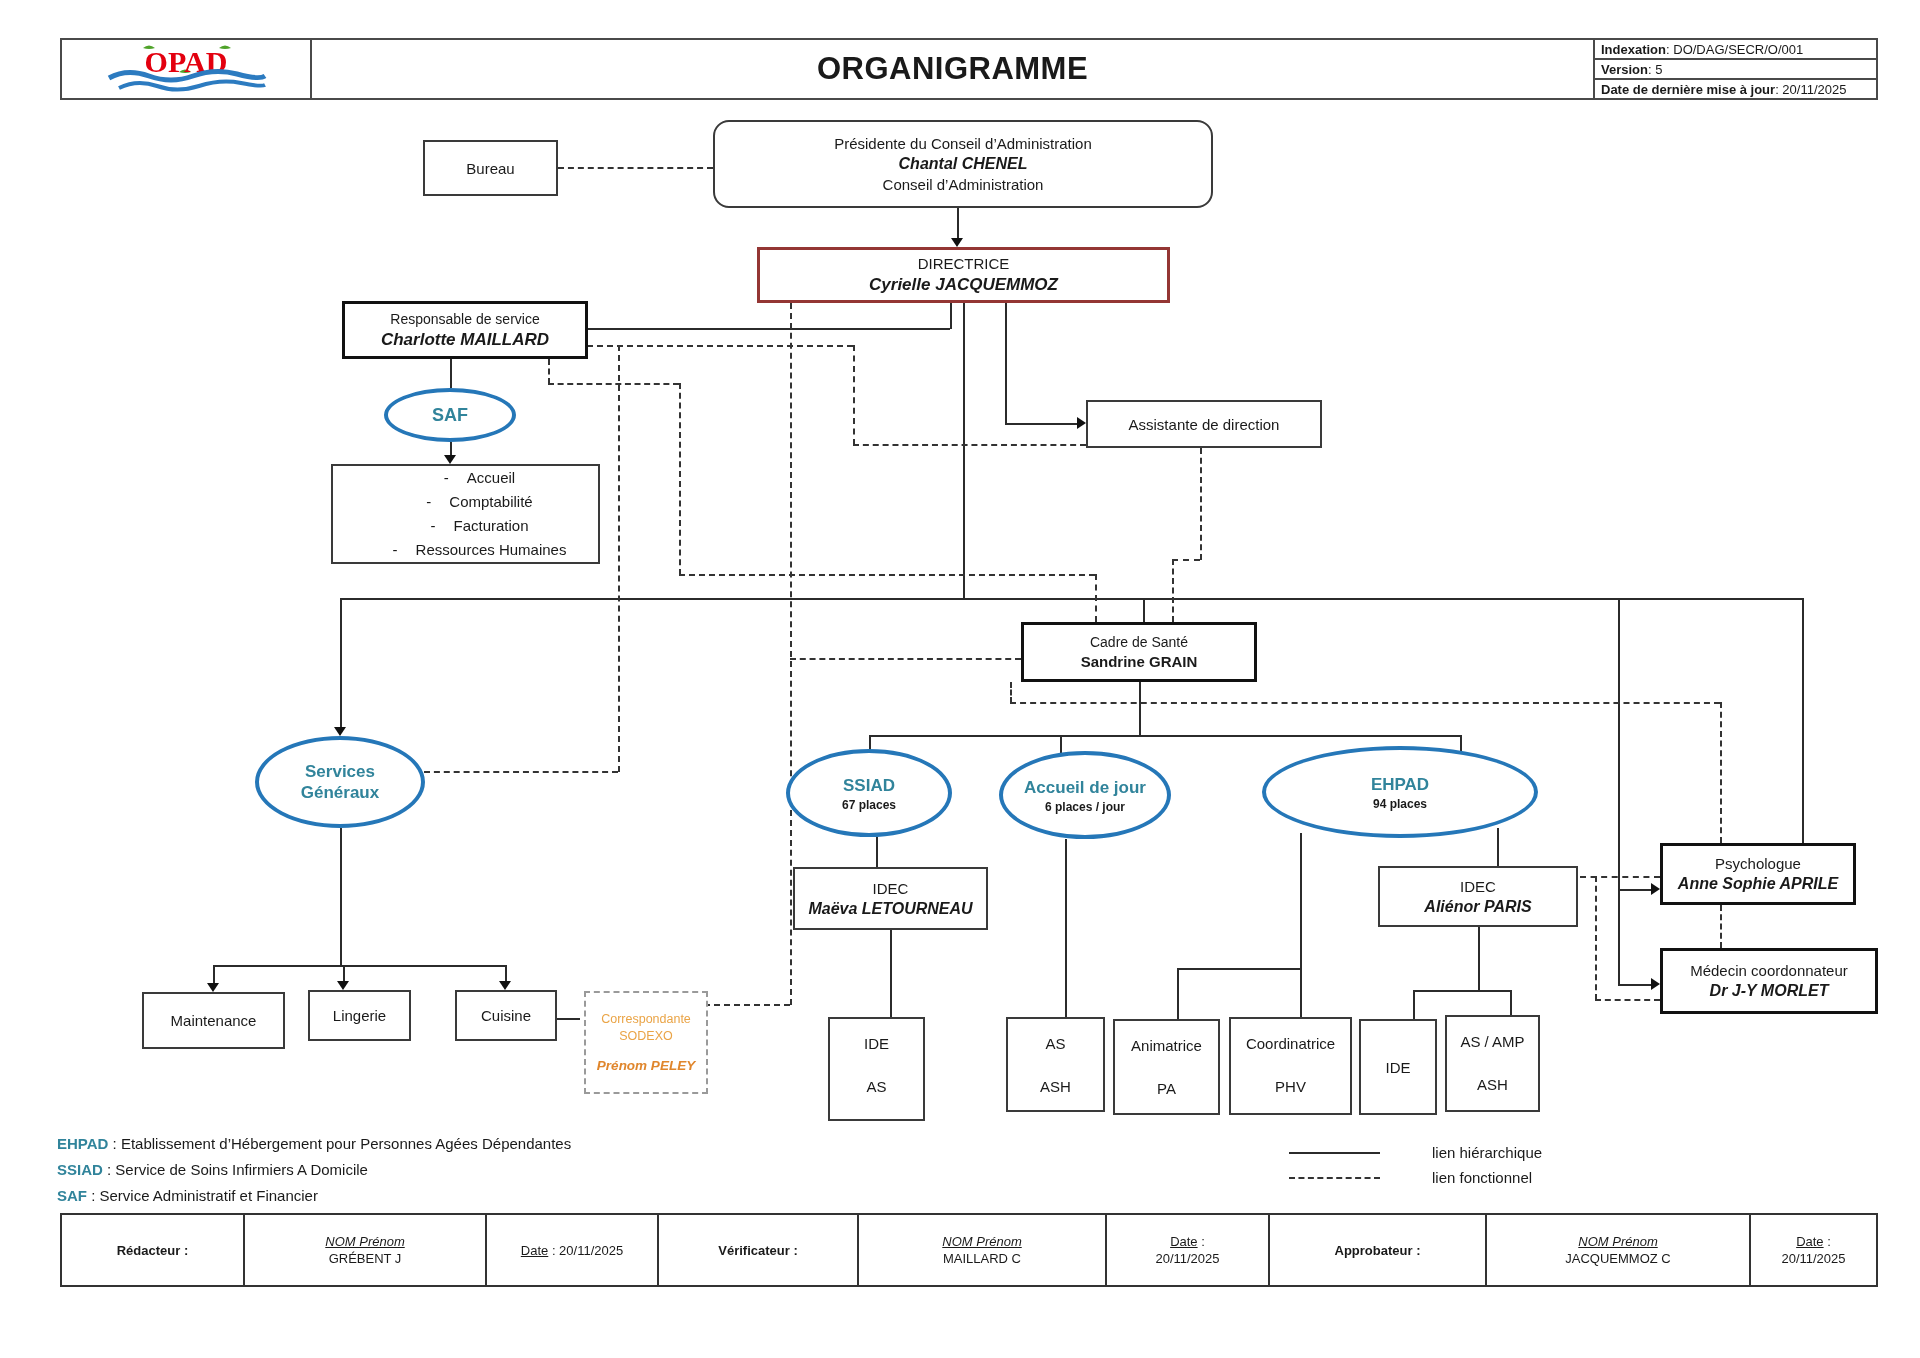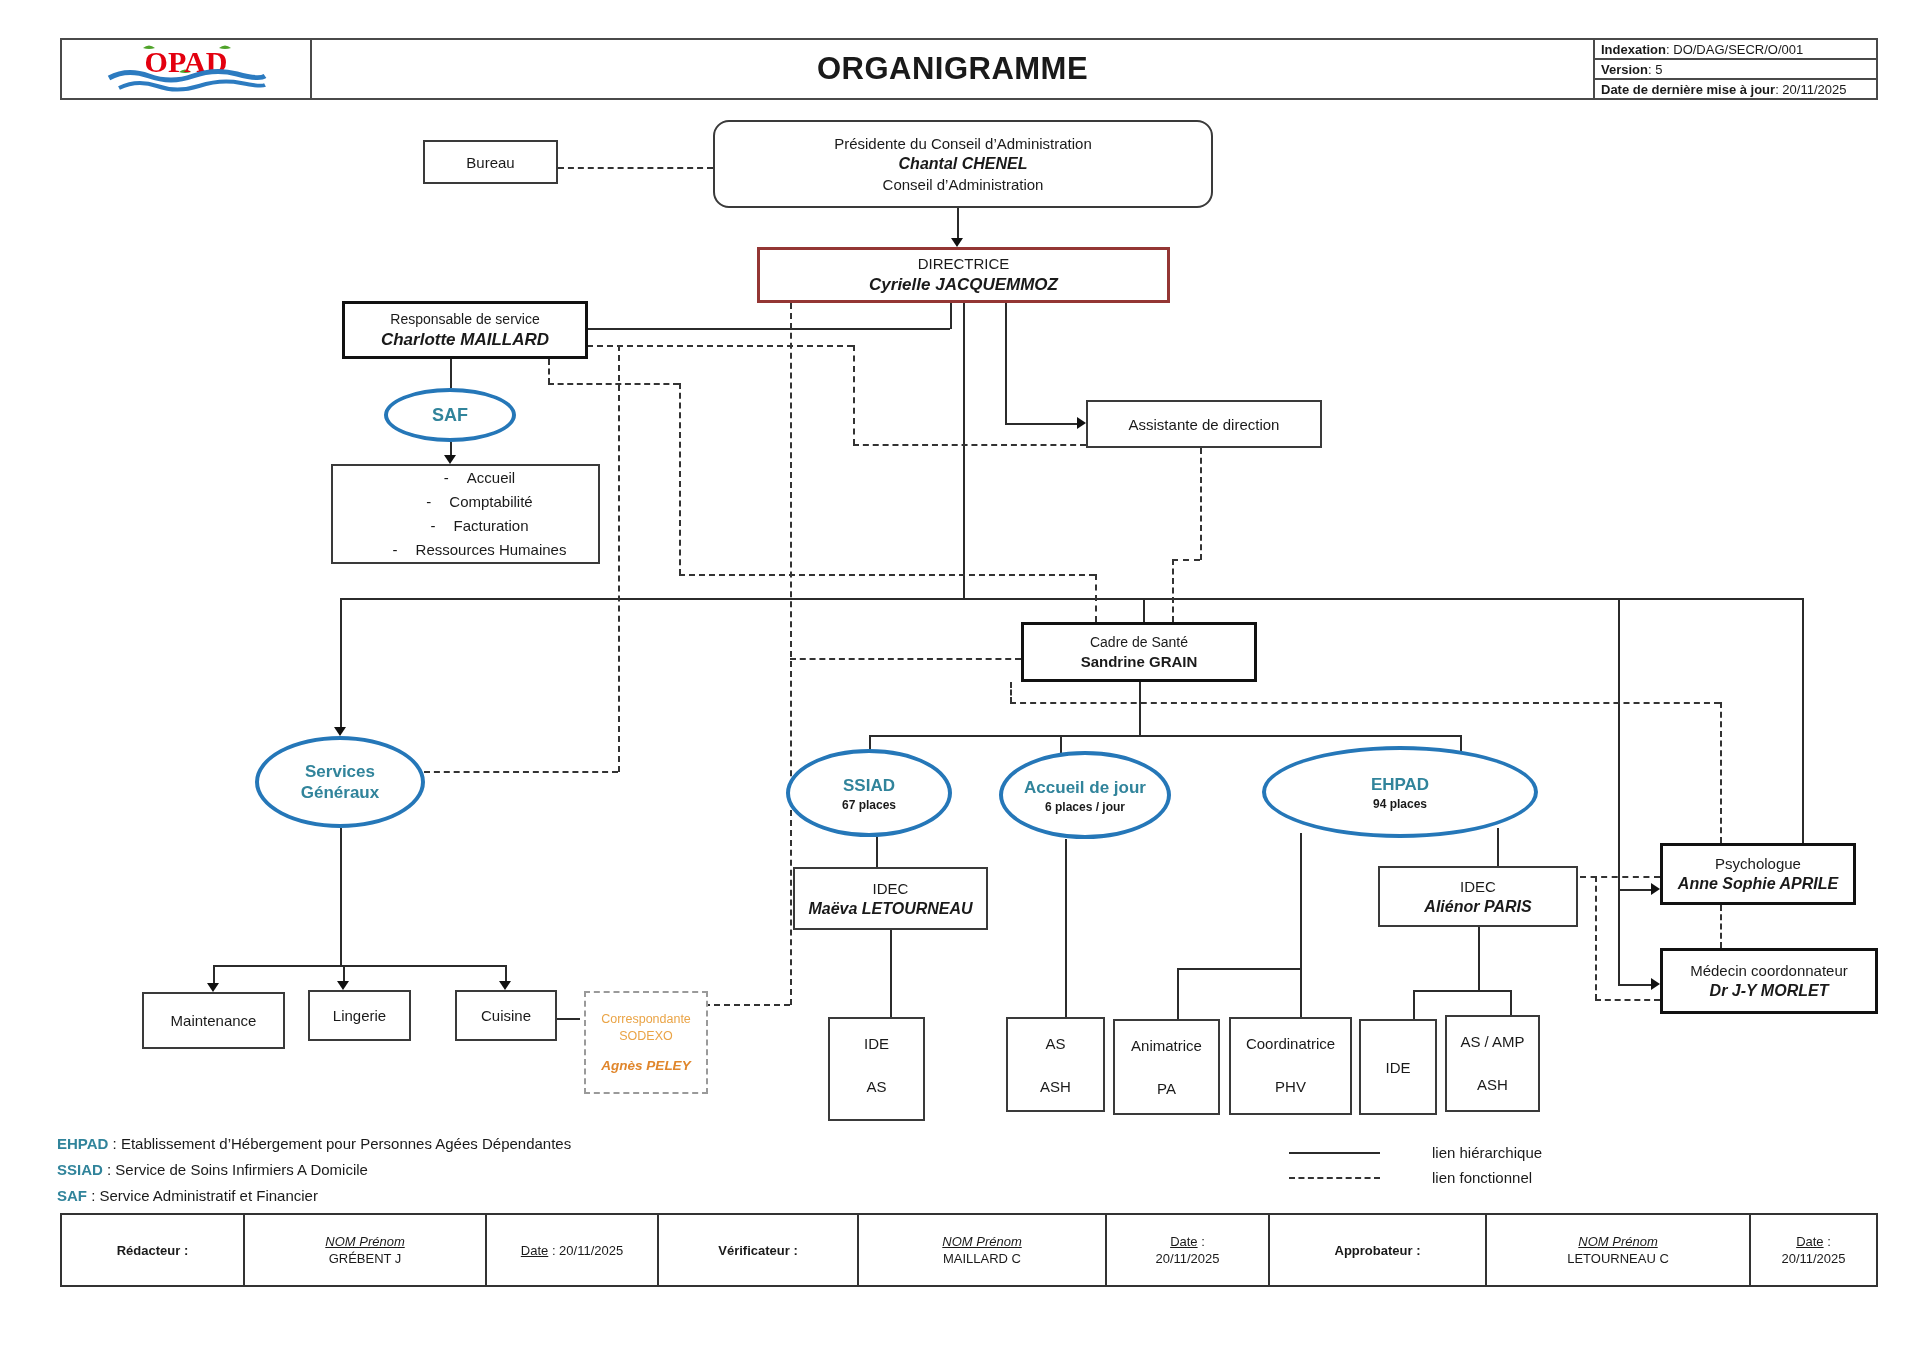--- a/index.html
+++ b/index.html
@@ -161,21 +161,21 @@
   <div class="d-h" style="left:704px;top:1004px;width:86px"></div>
   <div class="d-h" style="left:790px;top:658px;width:231px"></div>
   <div class="d-v" style="left:1010px;top:682px;height:21px"></div>
   <div class="d-h" style="left:1010px;top:702px;width:710px"></div>
   <div class="d-v" style="left:1720px;top:702px;height:141px"></div>
   <div class="d-v" style="left:1720px;top:905px;height:43px"></div>
   <div class="d-h" style="left:1580px;top:876px;width:80px"></div>
   <div class="d-v" style="left:1595px;top:876px;height:124px"></div>
   <div class="d-h" style="left:1595px;top:999px;width:65px"></div>
 
-  <div class="box" style="left:423px;top:140px;width:135px;height:44px">
+  <div class="box" style="left:423px;top:140px;width:135px;height:56px">
     <span>Bureau</span>
   </div>
 
   <div class="box round" style="left:713px;top:120px;width:500px;height:88px">
     <span>Présidente du Conseil d’Administration</span>
     <span class="pname">Chantal CHENEL</span>
     <span>Conseil d’Administration</span>
   </div>
 
   <div class="box red" style="left:757px;top:247px;width:413px;height:56px">
@@ -254,21 +254,21 @@
   <div class="box" style="left:308px;top:990px;width:103px;height:51px">
     <span>Lingerie</span>
   </div>
   <div class="box" style="left:455px;top:990px;width:102px;height:51px">
     <span>Cuisine</span>
   </div>
 
   <div class="box sodexo" style="left:584px;top:991px;width:124px;height:103px">
     <span class="sod1">Correspondante</span>
     <span class="sod1">SODEXO</span>
-    <span class="sodname">Agnès PELEY</span>
+    <span class="sodname">Prénom PELEY</span>
   </div>
 
   <div class="box stack" style="left:828px;top:1017px;width:97px;height:104px">
     <span>IDE</span>
     <span>AS</span>
   </div>
   <div class="box stack" style="left:1006px;top:1017px;width:99px;height:95px">
     <span>AS</span>
     <span>ASH</span>
   </div>
@@ -319,21 +319,21 @@
     </div>
     <div class="fc" style="width:163px">
       <span><span class="ul">Date</span><span> :</span></span>
       <span>20/11/2025</span>
     </div>
     <div class="fc" style="width:217px">
       <span class="fb">Approbateur :</span>
     </div>
     <div class="fc" style="width:264px">
       <span class="it ul">NOM Prénom</span>
-      <span>LETOURNEAU C</span>
+      <span>JACQUEMMOZ C</span>
     </div>
     <div class="fc" style="width:125px">
       <span><span class="ul">Date</span><span> :</span></span>
       <span>20/11/2025</span>
     </div>
   </div>
 
 </div>
 
 </body></html>

